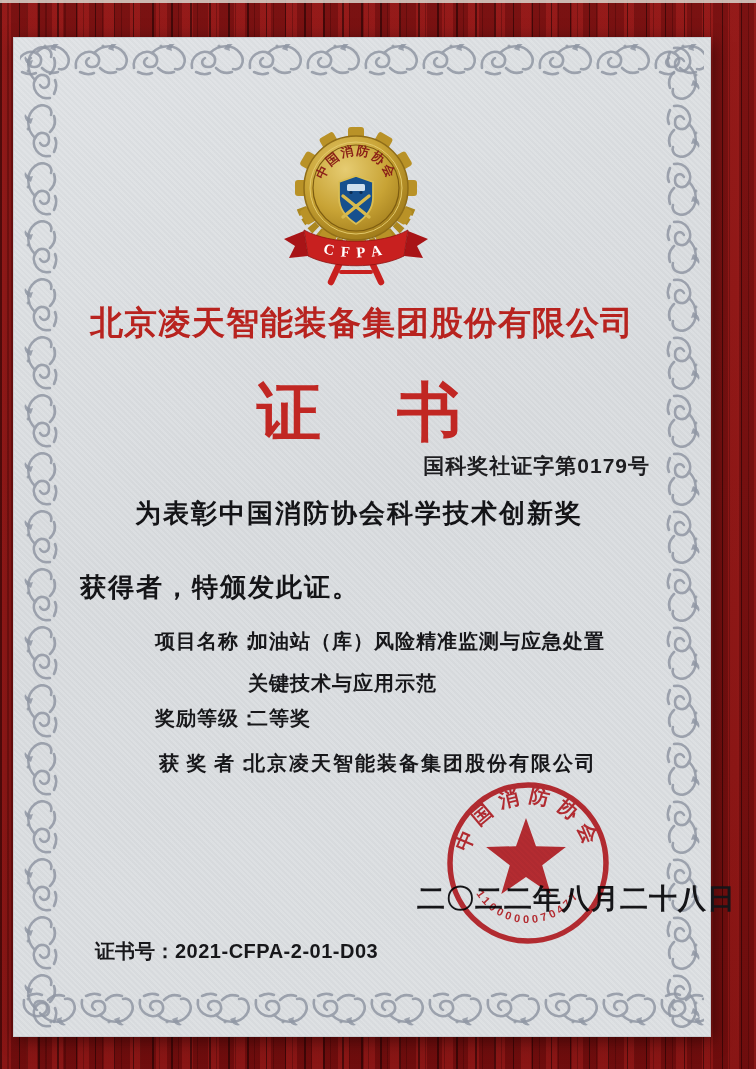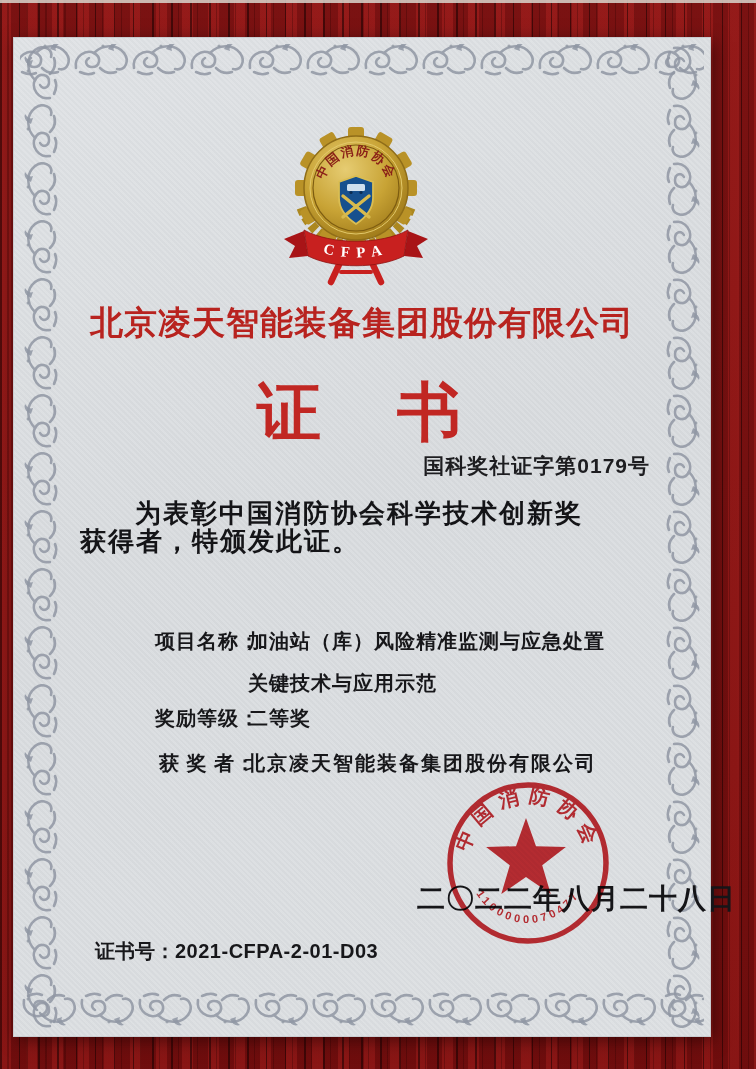--- a/index.html
+++ b/index.html
@@ -16,21 +16,21 @@
       repeating-linear-gradient(45deg, rgba(255,255,255,.05) 0 2px, rgba(0,0,0,.02) 2px 4px),
       linear-gradient(160deg,#e0e3e6 0%,#d9dcdf 45%,#dde0e3 100%);
     box-shadow:0 0 0 1px #c9ccd0, 3px 4px 16px rgba(25,0,0,.6);}
   .frame{position:absolute;left:0;top:0;}
   .abs{position:absolute;}
   .title{left:0;right:0;top:263px;text-align:center;color:#b8231f;font-size:33px;font-weight:bold;letter-spacing:1px;z-index:2;}
   .doctype{left:0;right:0;top:331px;text-align:center;color:#c12723;font-size:64px;font-weight:bold;letter-spacing:6px;z-index:2;}
   .issueno{left:0;right:60px;top:414px;text-align:right;color:#1d1d20;font-size:21px;font-weight:bold;letter-spacing:1px;z-index:2;}
   .bodyline{color:#141417;font-size:26px;letter-spacing:2px;font-family:"DejaVu Serif","Liberation Serif",serif;font-weight:600;z-index:2;white-space:nowrap;}
   .b1{left:121px;top:458px;}
-  .b2{left:66px;top:486px;}
+  .b2{left:66px;top:532px;}
   .fldlabel,.fldvalue{color:#17171a;font-size:20px;font-weight:bold;letter-spacing:1px;white-space:nowrap;z-index:2;}
   .date{left:360px;top:842px;color:#151518;font-size:28px;font-weight:bold;letter-spacing:1px;z-index:3;white-space:nowrap;margin-left:43px;}
   .certno{left:81px;top:889px;color:#17171a;font-size:20px;font-weight:bold;z-index:2;white-space:nowrap;margin-top:11px;}
   .certno .num{letter-spacing:.5px;}
   .logo{left:242px;top:88px;width:200px;height:172px;z-index:2;}
   .seal{left:419px;top:730px;width:190px;height:190px;z-index:6;mix-blend-mode:multiply;opacity:.93;}
 </style>
 </head>
 <body>
 

